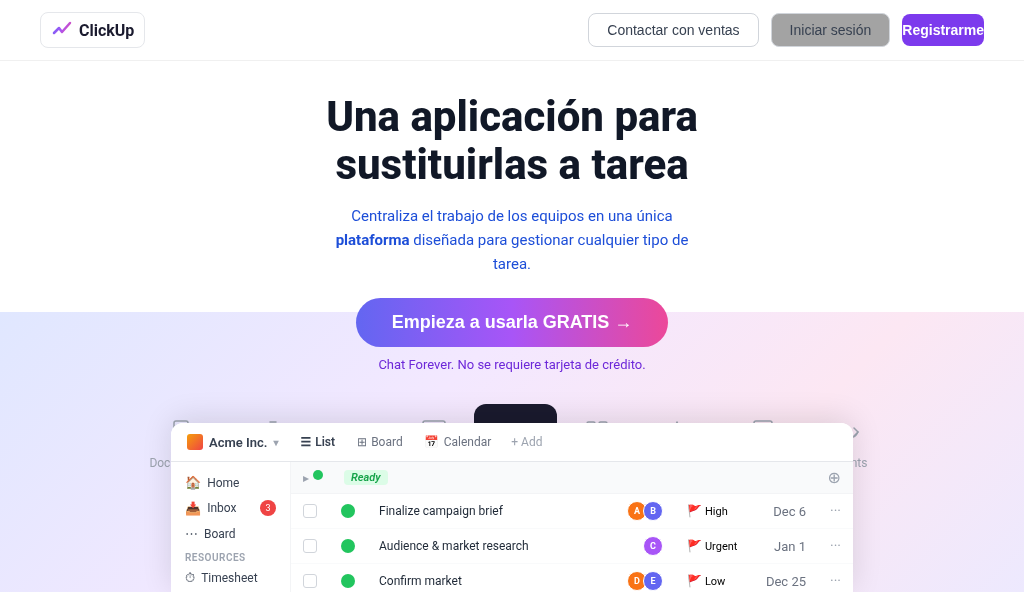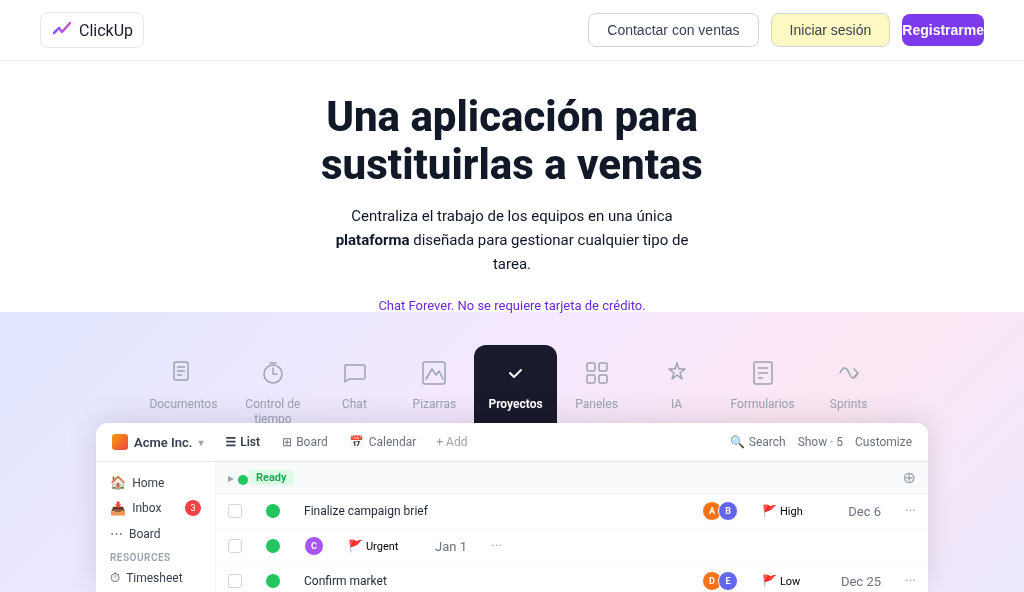--- a/index.html
+++ b/index.html
@@ -34,21 +34,21 @@
       gap: 6px;
       padding: 6px 10px;
       border: 1px solid #e5e7eb;
       border-radius: 8px;
     }
     .logo-icon {
       width: 22px;
       height: 22px;
     }
     .logo-text {
-      font-weight: 400;
+      font-weight: 700;
       font-size: 16px;
       color: #1a1a2e;
     }
     .logo-tagline {
       font-size: 11px;
       color: #6b7280;
       max-width: 100px;
       line-height: 1.3;
     }
     .header-nav {
@@ -63,21 +63,21 @@
       border-radius: 8px;
       background: #fff;
       font-size: 14px;
       color: #374151;
       cursor: pointer;
     }
     .btn-login {
       padding: 8px 18px;
       border: 1px solid #d1d5db;
       border-radius: 8px;
-      background: #fef9c3;
+      background: #a3a3a3;
       font-size: 14px;
       color: #374151;
       cursor: pointer;
     }
     .btn-register {
       padding: 8px 0;
       border: none;
       border-radius: 8px;
       background: #7c3aed;
       font-size: 14px;
@@ -95,21 +95,21 @@
     }
     .hero-title {
       font-size: 42px;
       font-weight: 800;
       color: #111827;
       line-height: 1.15;
       margin-bottom: 14px;
     }
     .hero-subtitle {
       font-size: 15px;
-      color: #0f172a;
+      color: #1d4ed8;
       max-width: 380px;
       margin: 0 auto 22px;
       line-height: 1.6;
     }
     .hero-subtitle strong {
       font-weight: 700;
     }
     .btn-cta {
       display: inline-block;
       padding: 14px 36px;
@@ -171,21 +171,21 @@
       text-align: center;
       line-height: 1.3;
     }
 
     
     .app-preview {
       position: absolute;
       bottom: 0;
       left: 50%;
       transform: translateX(-50%);
-      width: 832px;
+      width: 682px;
       background: #fff;
       border-radius: 12px 12px 0 0;
       box-shadow: 0 -4px 30px rgba(0,0,0,0.12);
       overflow: hidden;
       z-index: 3;
     }
 
     
     .bg-gradient {
       position: absolute;
@@ -301,24 +301,25 @@
     }
     .task-header-row {
       display: flex;
       align-items: center;
       padding: 6px 12px;
       background: #f9fafb;
       border-bottom: 1px solid #f3f4f6;
     }
     .task-group-label {
       display: flex;
-      align-items: flex-end;
-      gap: 1px;
+      align-items: flex-start;
+      gap: 21px;
       font-size: 12px;
       font-weight: 600;
+      font-style: italic;
     }
     .status-dot {
       width: 10px;
       height: 10px;
       border-radius: 50%;
       background: #22c55e;
     }
     .status-label {
       background: #dcfce7;
       color: #16a34a;
@@ -418,25 +419,26 @@
   <nav class="header-nav">
     <button class="btn-contact">Contactar con ventas</button>
     <button class="btn-login">Iniciar sesión</button>
     <button class="btn-register">Registrarme</button>
   </nav>
 </div>
 
 <section class="hero">
   <h1 class="hero-title">
     <span>Una aplicación para</span><br>
-    <span>sustituirlas a ventas</span>
+    <span>sustituirlas a tarea</span>
   </h1>
   <p class="hero-subtitle">
     Centraliza el trabajo de los equipos en una única <strong>plataforma</strong> diseñada para gestionar cualquier tipo de tarea.
   </p>
+  <button class="btn-cta">Empieza a usarla GRATIS →</button>
   <p class="hero-note">Chat Forever. No se requiere tarjeta de crédito.</p>
 </section>
 
 <div class="features-row">
   <div class="feature-item">
     <div class="feature-icon">
       <svg width="28" height="28" viewBox="0 0 28 28" fill="none">
           <rect x="5" y="3" width="14" height="18" rx="2" stroke="#9ca3af" stroke-width="1.5"></rect>
           <line x1="8" y1="8" x2="16" y2="8" stroke="#9ca3af" stroke-width="1.5"></line>
           <line x1="8" y1="12" x2="16" y2="12" stroke="#9ca3af" stroke-width="1.5"></line>
@@ -539,25 +541,20 @@
       </div>
       <div class="app-tab">
         <span>⊞</span>
         <span>Board</span>
       </div>
       <div class="app-tab">
         <span>📅</span>
         <span>Calendar</span>
       </div>
       <span class="app-tab-add">+ Add</span>
-    </div>
-    <div class="app-topbar-right">
-      <span>🔍 <span>Search</span></span>
-      <span><span>Show · 5</span></span>
-      <span><span>Customize</span></span>
     </div>
   </div>
 
   <div class="app-content">
 
     <div class="app-sidebar">
       <div class="sidebar-item-row">
         <span style="font-size:13px;">🏠</span>
         <span>Home</span>
       </div>
@@ -600,20 +597,21 @@
           <span class="priority-flag" style="color:#f97316;">🚩</span>
           <span>High</span>
         </div>
         <span class="task-date">Dec 6</span>
         <span class="task-more">···</span>
       </div>
 
       <div class="task-row">
         <div class="task-check"></div>
         <div class="task-status-dot" style="background:#22c55e;"></div>
+        <span class="task-name">Audience &amp; market research</span>
         <div class="task-avatars">
           <div class="avatar-sm" style="background:#a855f7;">C</div>
         </div>
         <div class="task-priority">
           <span class="priority-flag" style="color:#ef4444;">🚩</span>
           <span>Urgent</span>
         </div>
         <span class="task-date">Jan 1</span>
         <span class="task-more">···</span>
       </div>

